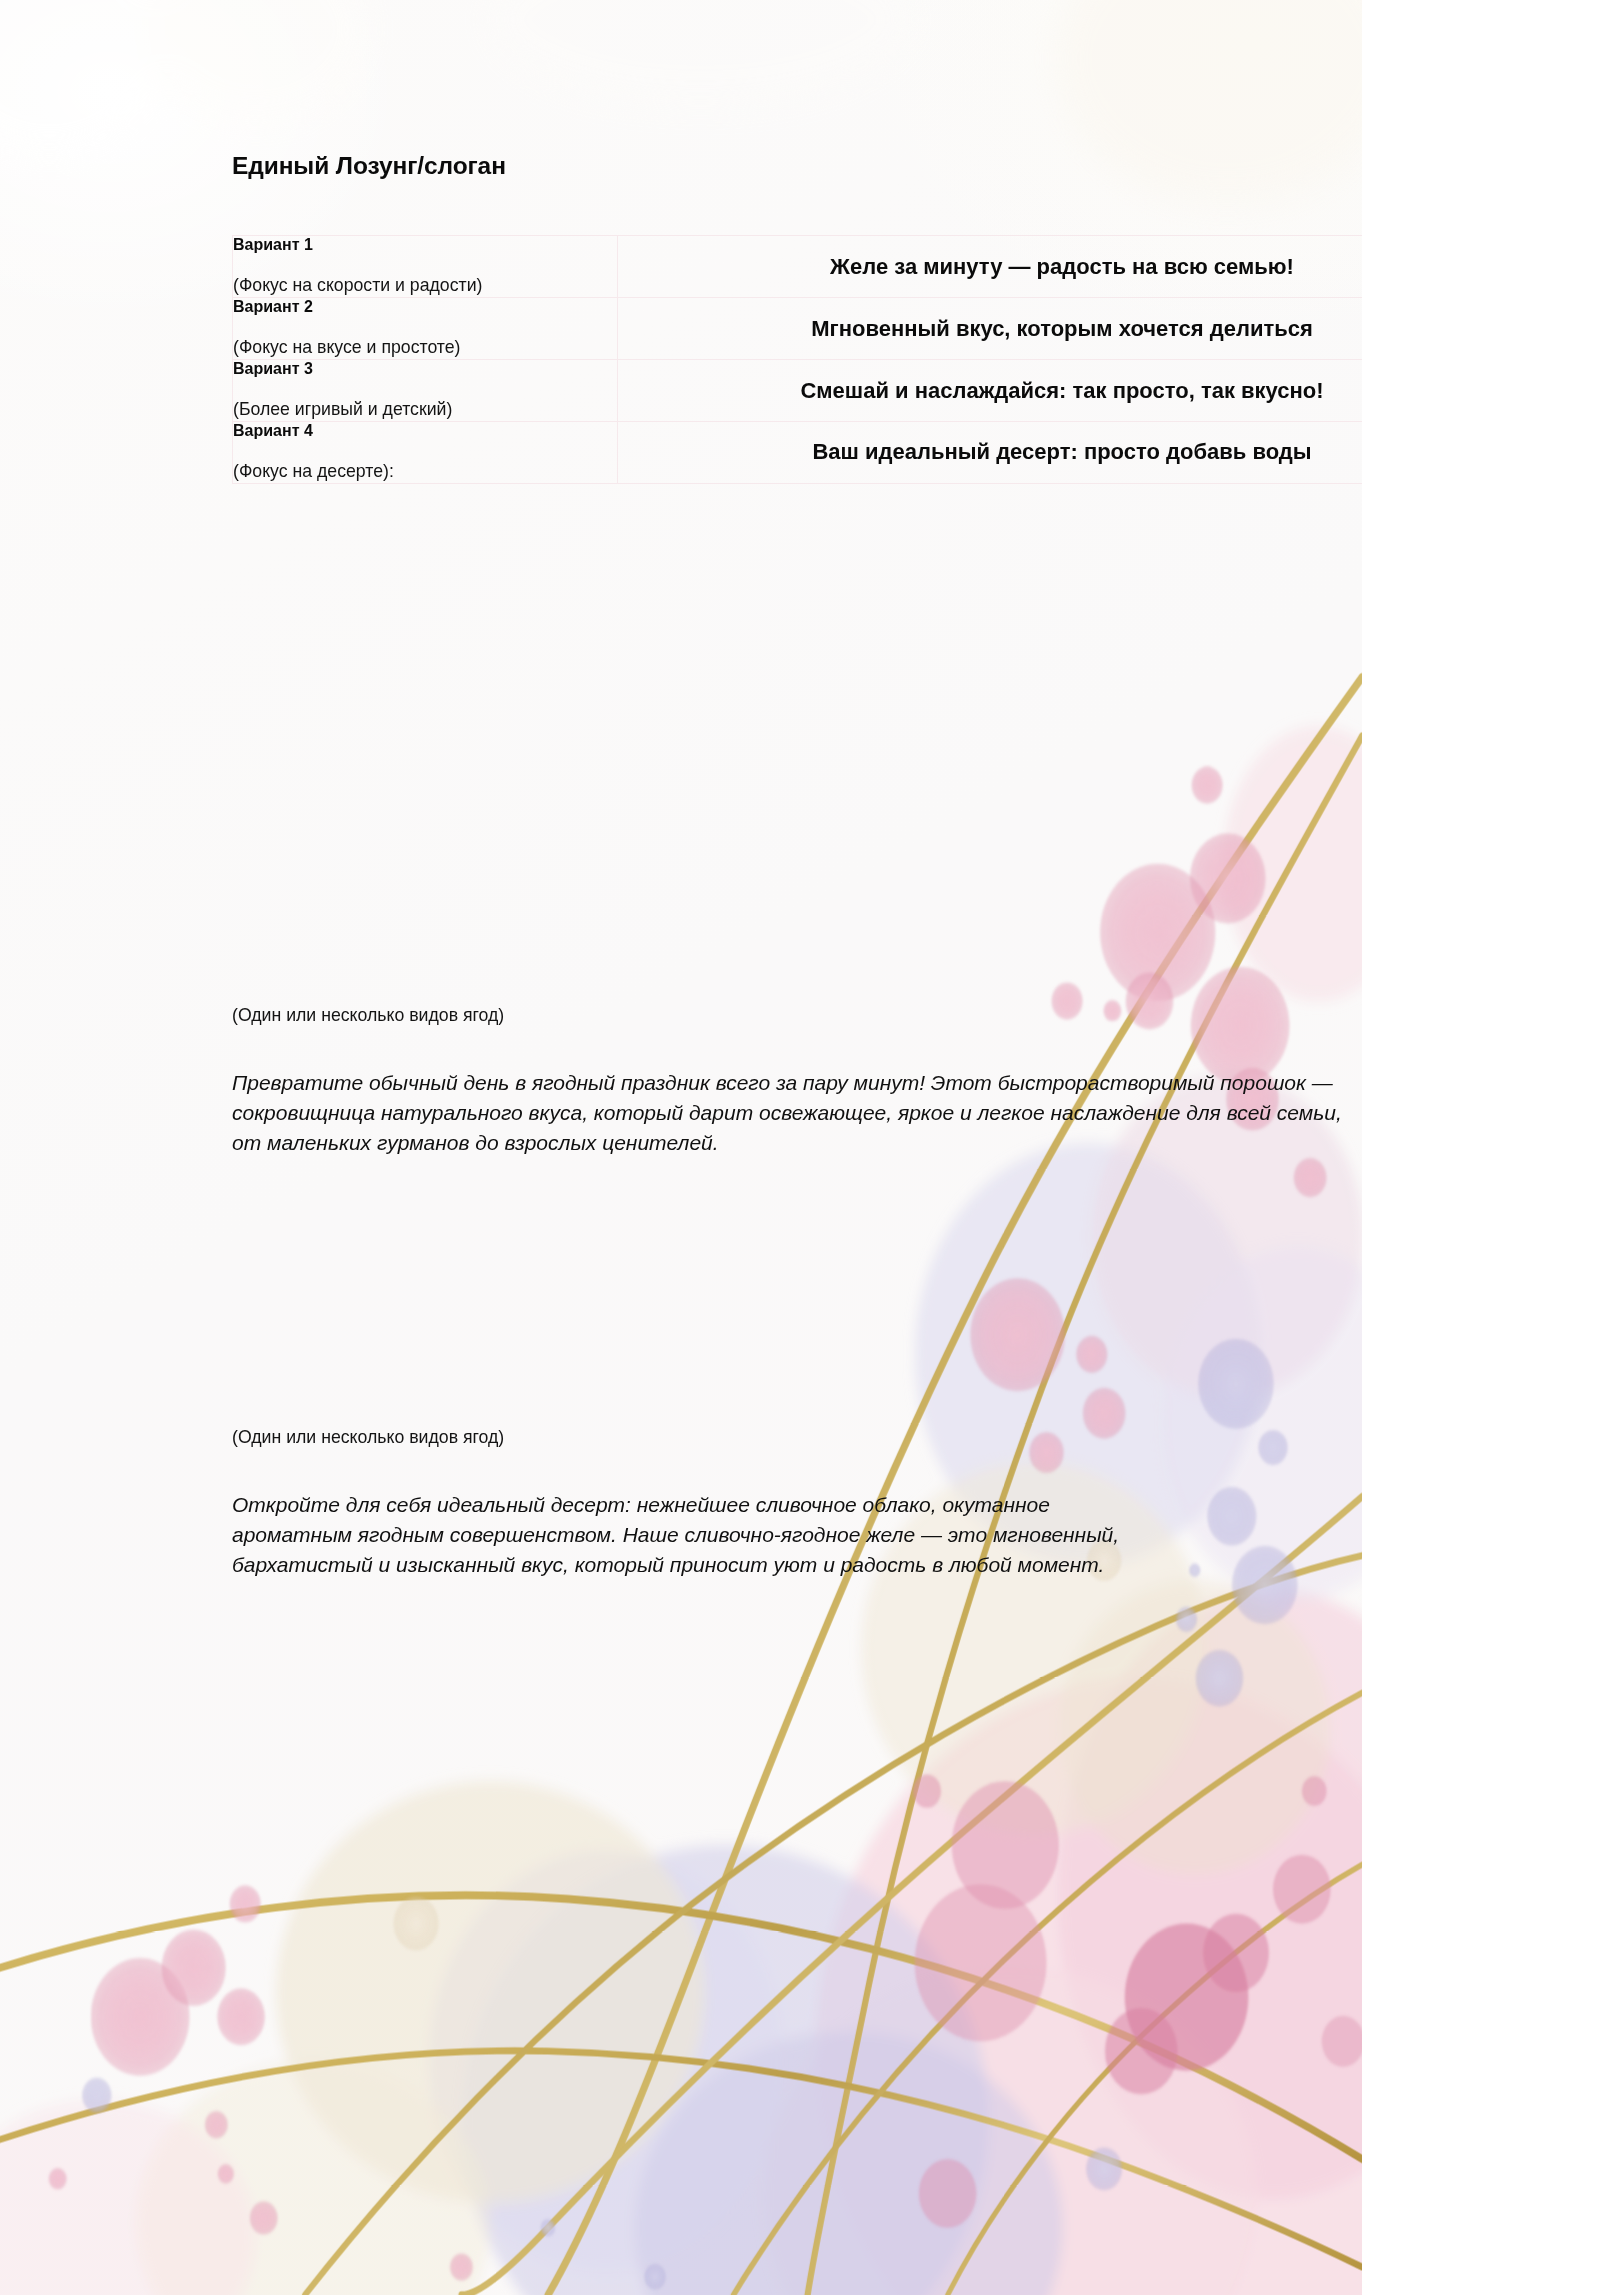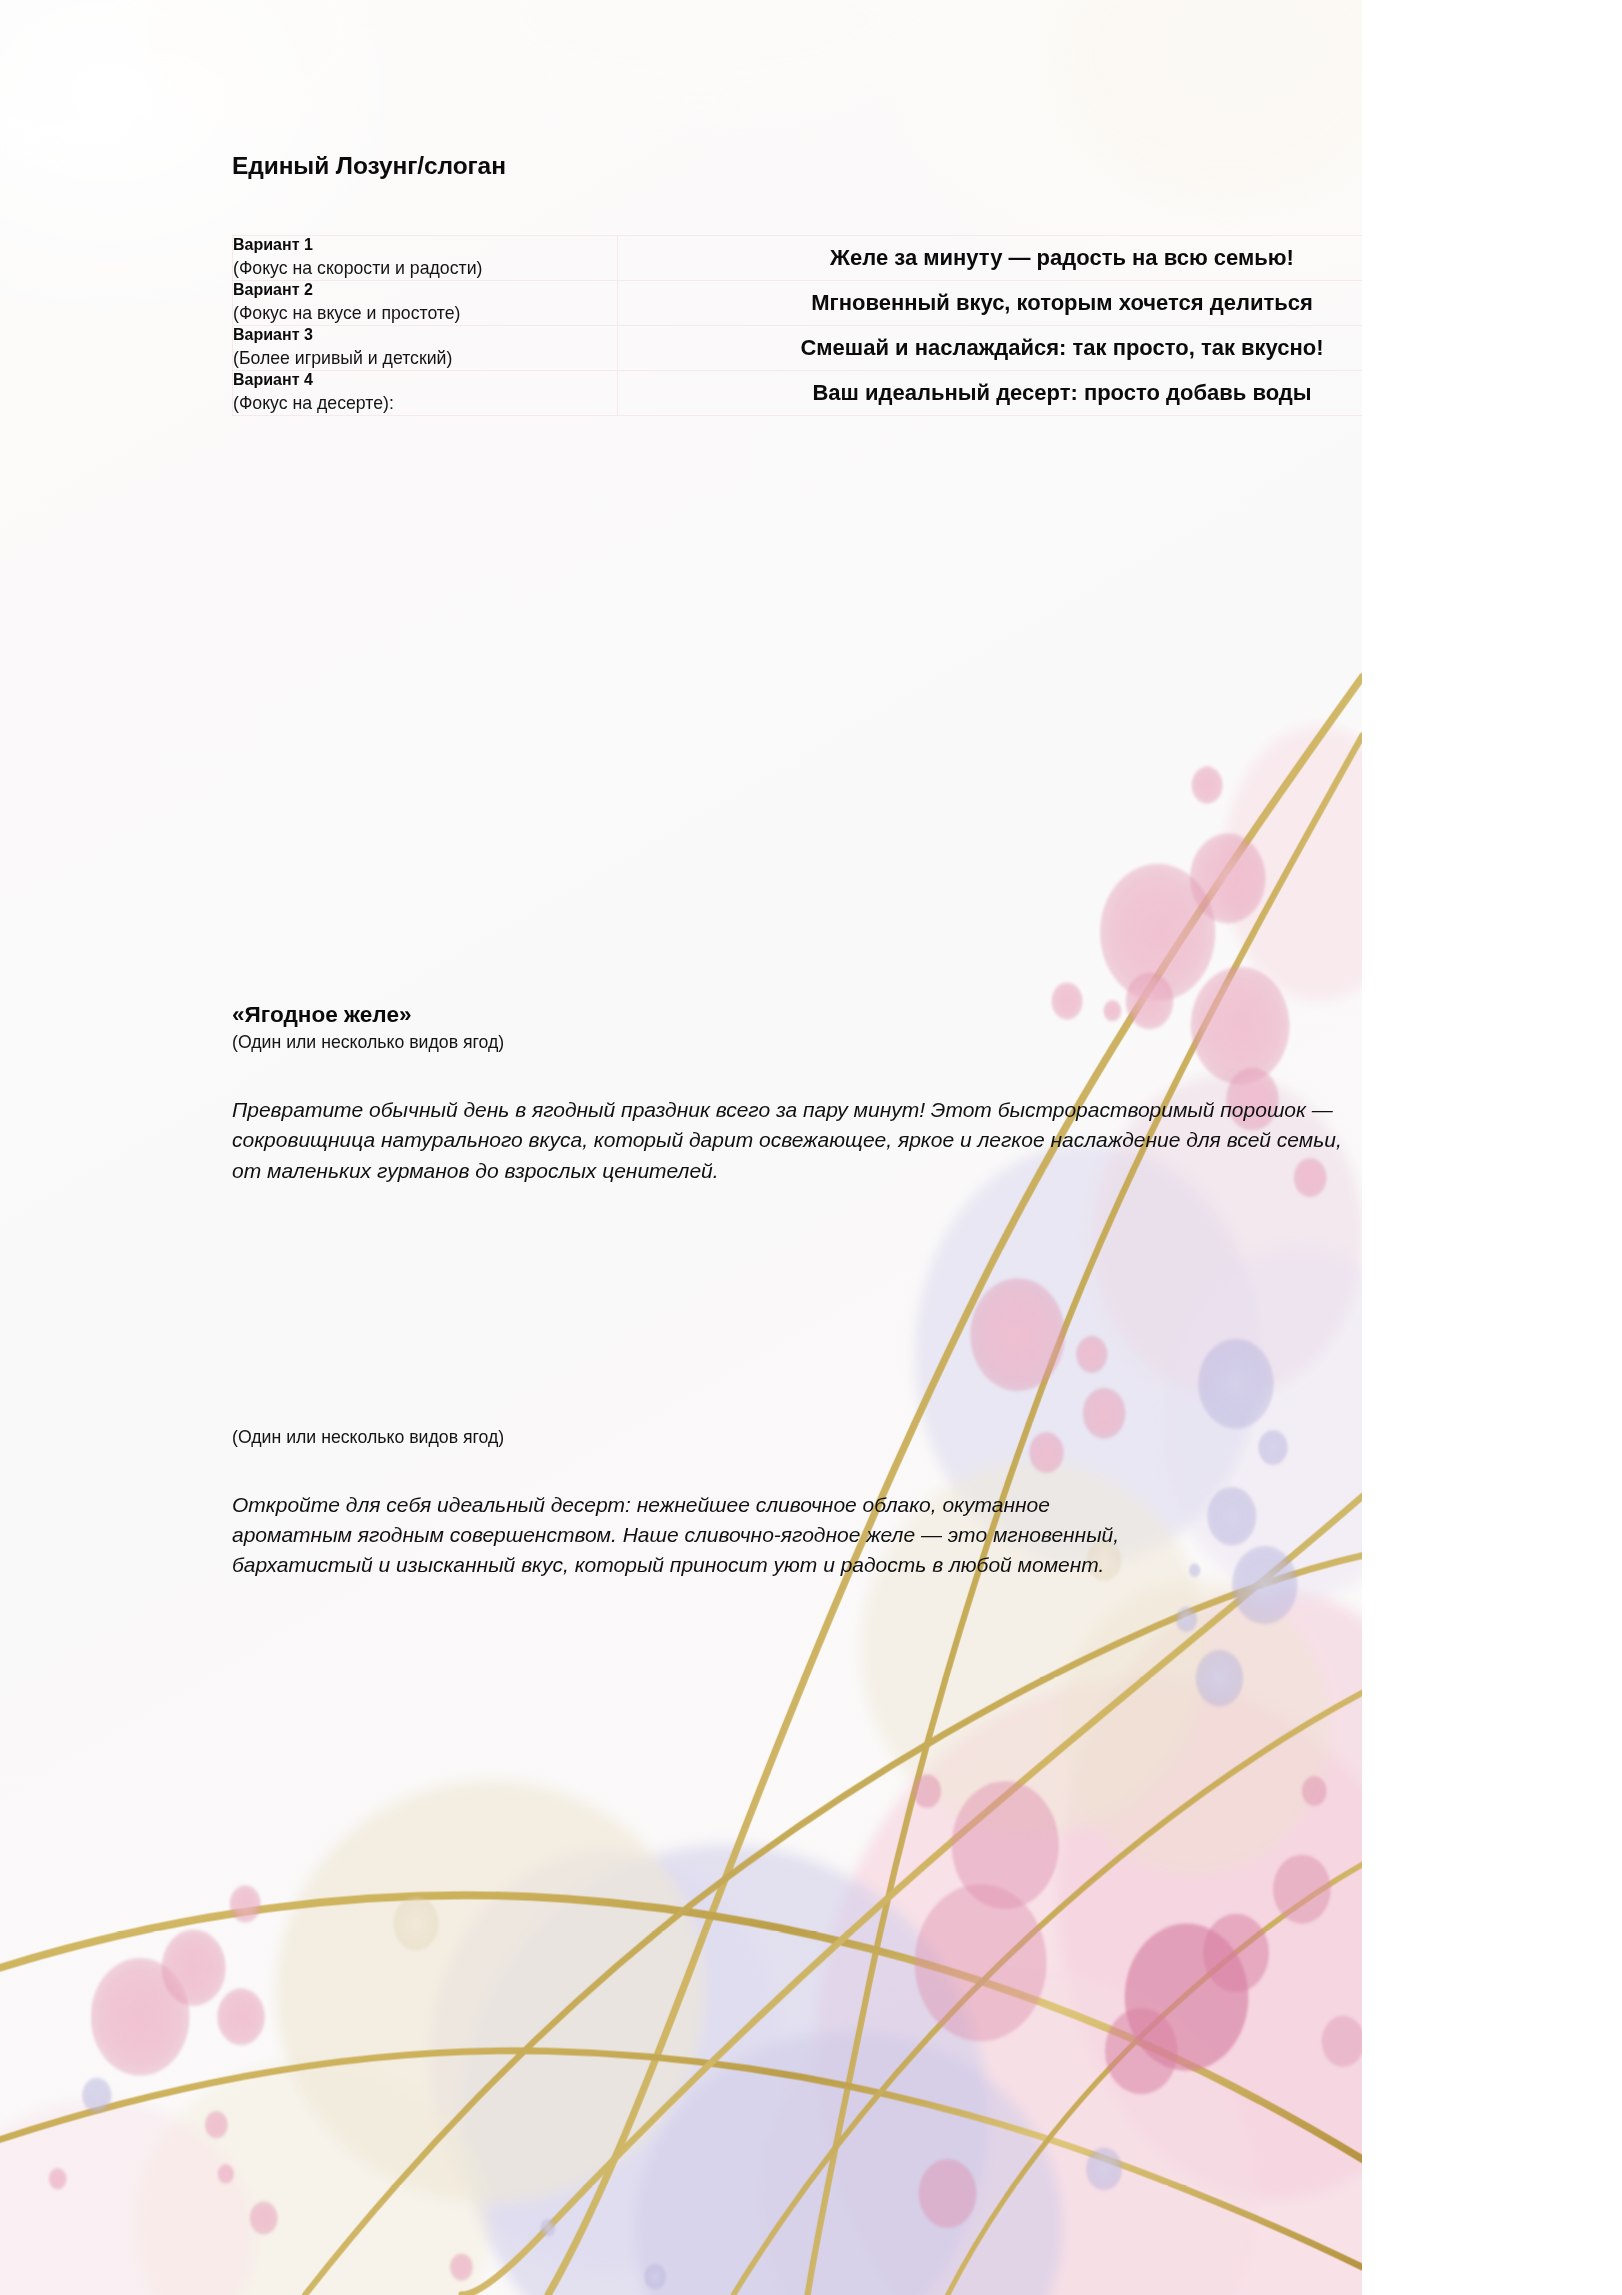--- a/index.html
+++ b/index.html
@@ -70,21 +70,21 @@
     font-size: 16px;
     font-weight: 700;
     line-height: 1.18;
     color: #0b0b0b;
   }
   .variant-focus {
     font-size: 17.7px;
     font-weight: 400;
     line-height: 1.3;
     color: #141414;
-    margin-top: 2px;
+    margin-top: 19px;
   }
   .slogan-cell {
     padding: 14.7px 23.6px 16.7px 23.6px;
     text-align: center;
   }
   .slogan-text {
     font-size: 22px;
     font-weight: 700;
     line-height: 1.33;
     color: #0b0b0b;
@@ -309,21 +309,20 @@
             <div class="variant-focus">(Фокус на десерте):</div>
           </td>
           <td class="slogan-cell">
             <div class="slogan-text">Ваш идеальный десерт: просто добавь воды</div>
           </td>
         </tr>
       </tbody>
     </table>
 
     <div class="section" id="section-berry">
-      <div class="section-title">«Ягодное желе»</div>
       <div class="section-subtitle">(Один или несколько видов ягод)</div>
       <div class="section-body">Превратите обычный день в ягодный праздник всего за пару минут! Этот быстрорастворимый порошок — сокровищница натурального вкуса, который дарит освежающее, яркое и легкое наслаждение для всей семьи, от маленьких гурманов до взрослых ценителей.</div>
     </div>
 
     <div class="section" id="section-creamy">
       <div class="section-subtitle">(Один или несколько видов ягод)</div>
       <div class="section-body narrow">Откройте для себя идеальный десерт: нежнейшее сливочное облако, окутанное ароматным ягодным совершенством. Наше сливочно-ягодное желе — это мгновенный, бархатистый и изысканный вкус, который приносит уют и радость в любой момент.</div>
     </div>
 
   </div>

